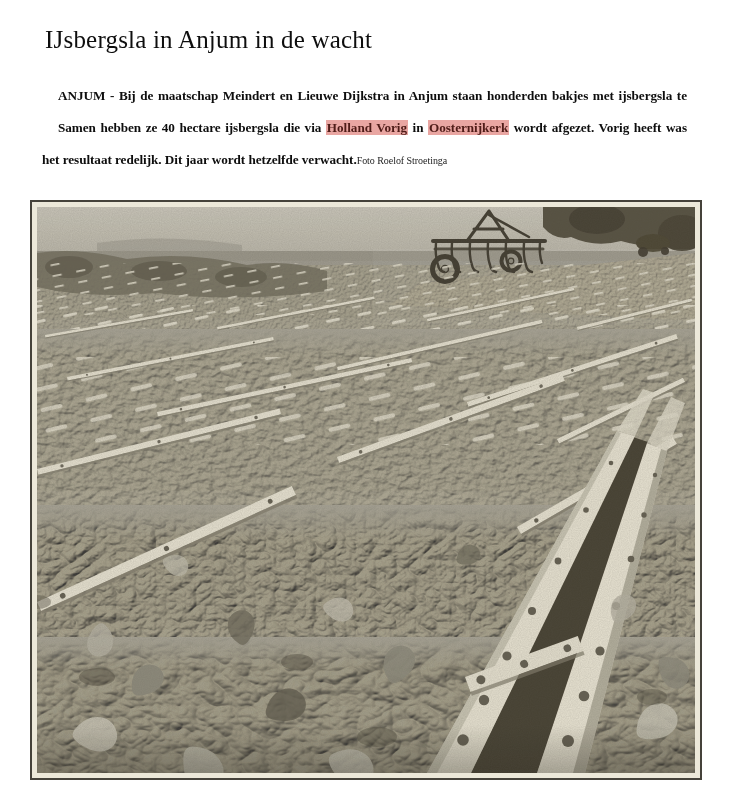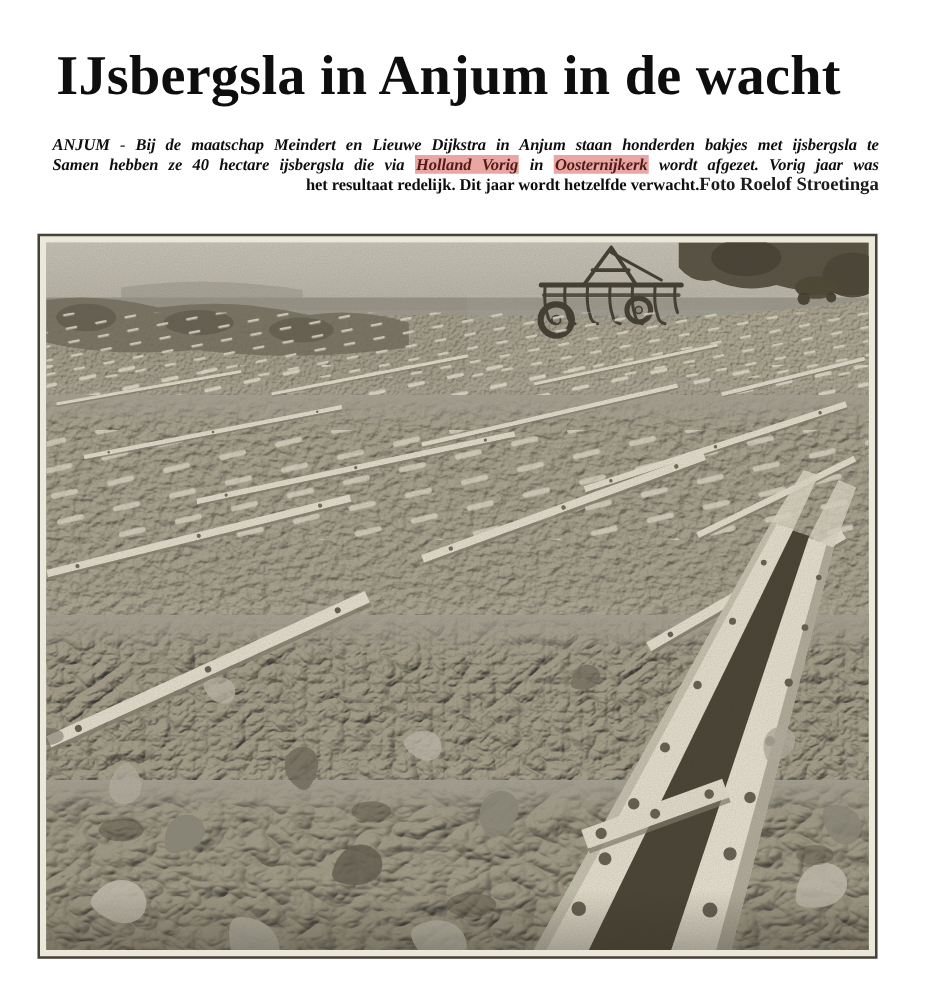--- a/index.html
+++ b/index.html
@@ -3,62 +3,62 @@
 <meta charset="utf-8">
 <style>
   html,body{margin:0;padding:0;}
   body{
     width:745px;height:800px;position:relative;overflow:hidden;
     background:var(--page-bg,#ffffff);
     font-family:"Liberation Serif", serif;
   }
   .clip{position:absolute;left:0;top:0;width:745px;}
   h1.headline{
-    margin:39px 0 0 45px;
+    margin:19px 0 0 45px;
     font-family:"Liberation Serif", serif;
-    font-weight:700;
-    font-size:45px;line-height:42px;
+    font-weight:400;
+    font-size:25px;line-height:42px;
     color:var(--ink,#111);
     letter-spacing:.2px;
     white-space:nowrap;
   }
   .intro{
     margin:27px 42px 0 42px;
     font-weight:700;
     font-size:13.2px;
     color:var(--ink,#0e0e0e);
     letter-spacing:-.05px;
   }
-  .jline{margin:0;line-height:16.2px;text-align:justify;text-align-last:justify;font-style:italic;}
-  .lastline{margin:0;line-height:16.2px;display:flex;justify-content:flex-end;align-items:baseline;}
+  .jline{margin:16px;line-height:16.2px;text-align:justify;text-align-last:justify;}
+  .lastline{margin:0;line-height:16.2px;display:flex;justify-content:flex-start;align-items:baseline;}
   .hl{
     background:var(--highlight-bg,#e9a6a2);
     color:var(--highlight-text,#4f1c18);
     padding:0 1px;
   }
-  .credit{font-weight:700;font-size:15px;color:#1c1c1c;}
+  .credit{font-weight:400;font-size:10px;color:#1c1c1c;}
   figure.photo-frame{
     margin:30px 0 0 30px;
     width:672px;height:580px;
     box-sizing:border-box;
     border:2px solid var(--photo-border,#45423a);
     background:var(--photo-margin,#ece8d9);
     padding:5px;
   }
   figure.photo-frame svg{display:block;width:658px;height:566px;}
 </style>
 </head>
 <body>
 
 <div class="clip">
   <h1 class="headline">IJsbergsla in Anjum in de wacht</h1>
 
   <div class="intro">
     <p class="jline">ANJUM - Bij de maatschap Meindert en Lieuwe Dijkstra in Anjum staan honderden bakjes met ijsbergsla te</p>
-    <p class="jline"><span>Samen hebben ze 40 hectare ijsbergsla die via </span><span class="hl">Holland Vorig</span><span> in </span><span class="hl">Oosternijkerk</span><span> wordt afgezet. Vorig jaar was</span></p>
+    <p class="jline"><span>Samen hebben ze 40 hectare ijsbergsla die via </span><span class="hl">Holland Vorig</span><span> in </span><span class="hl">Oosternijkerk</span><span> wordt afgezet. Vorig heeft was</span></p>
     <p class="lastline">
       <span>het resultaat redelijk. Dit jaar wordt hetzelfde verwacht.</span>
       <span class="credit">Foto Roelof Stroetinga</span>
     </p>
   </div>
 
   <figure class="photo-frame">
     <svg viewBox="0 0 658 566" preserveAspectRatio="none" xmlns="http://www.w3.org/2000/svg">
       <defs>
         <linearGradient id="skyGrad" x1="0" y1="0" x2="0" y2="1">

